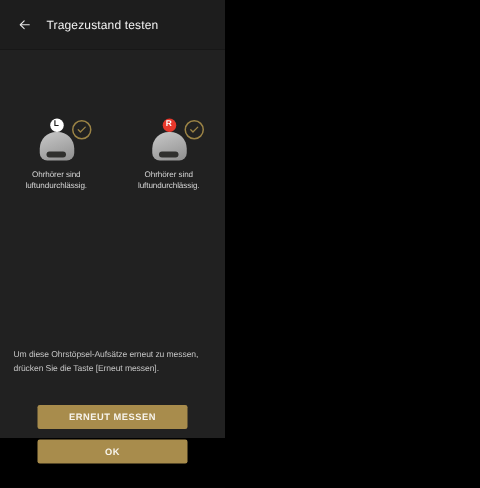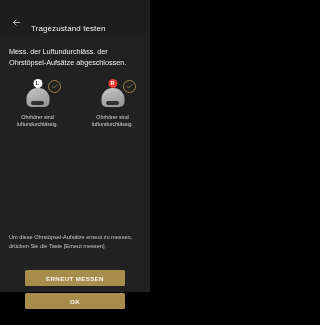--- a/index.html
+++ b/index.html
@@ -24,21 +24,21 @@
 
   
   .appbar {
     position: absolute;
     left: 0;
     top: 0;
     width: 150px;
     height: 33px;
     background: #1d1d1d;
     display: flex;
-    align-items: flex-end;
+    align-items: center;
   }
   .back-btn {
     width: 22px;
     height: 22px;
     margin-left: 5px;
     display: flex;
     align-items: center;
     justify-content: center;
     cursor: pointer;
   }
@@ -221,21 +221,20 @@
       <svg width="9" height="9" viewBox="0 0 24 24" fill="none" stroke="#e6e6e6" stroke-width="2" stroke-linecap="round" stroke-linejoin="round">
         <line x1="20" y1="12" x2="5" y2="12"></line>
         <polyline points="11 19 4 12 11 5"></polyline>
       </svg>
     </div>
     <div class="appbar-title">Tragezustand testen</div>
   </div>
 
   <div class="content">
 
-    <div class="result-text">Mess. der Luftundurchläss. der Ohrstöpsel-Aufsätze abgeschlossen.</div>
 
     <div class="bud-row">
 
       <div class="bud-card">
         <div class="bud-graphic">
           <div class="side-badge left">L</div>
           <div class="bud-shape">
             <div class="bud-slit"></div>
           </div>
           <div class="check-circle">

